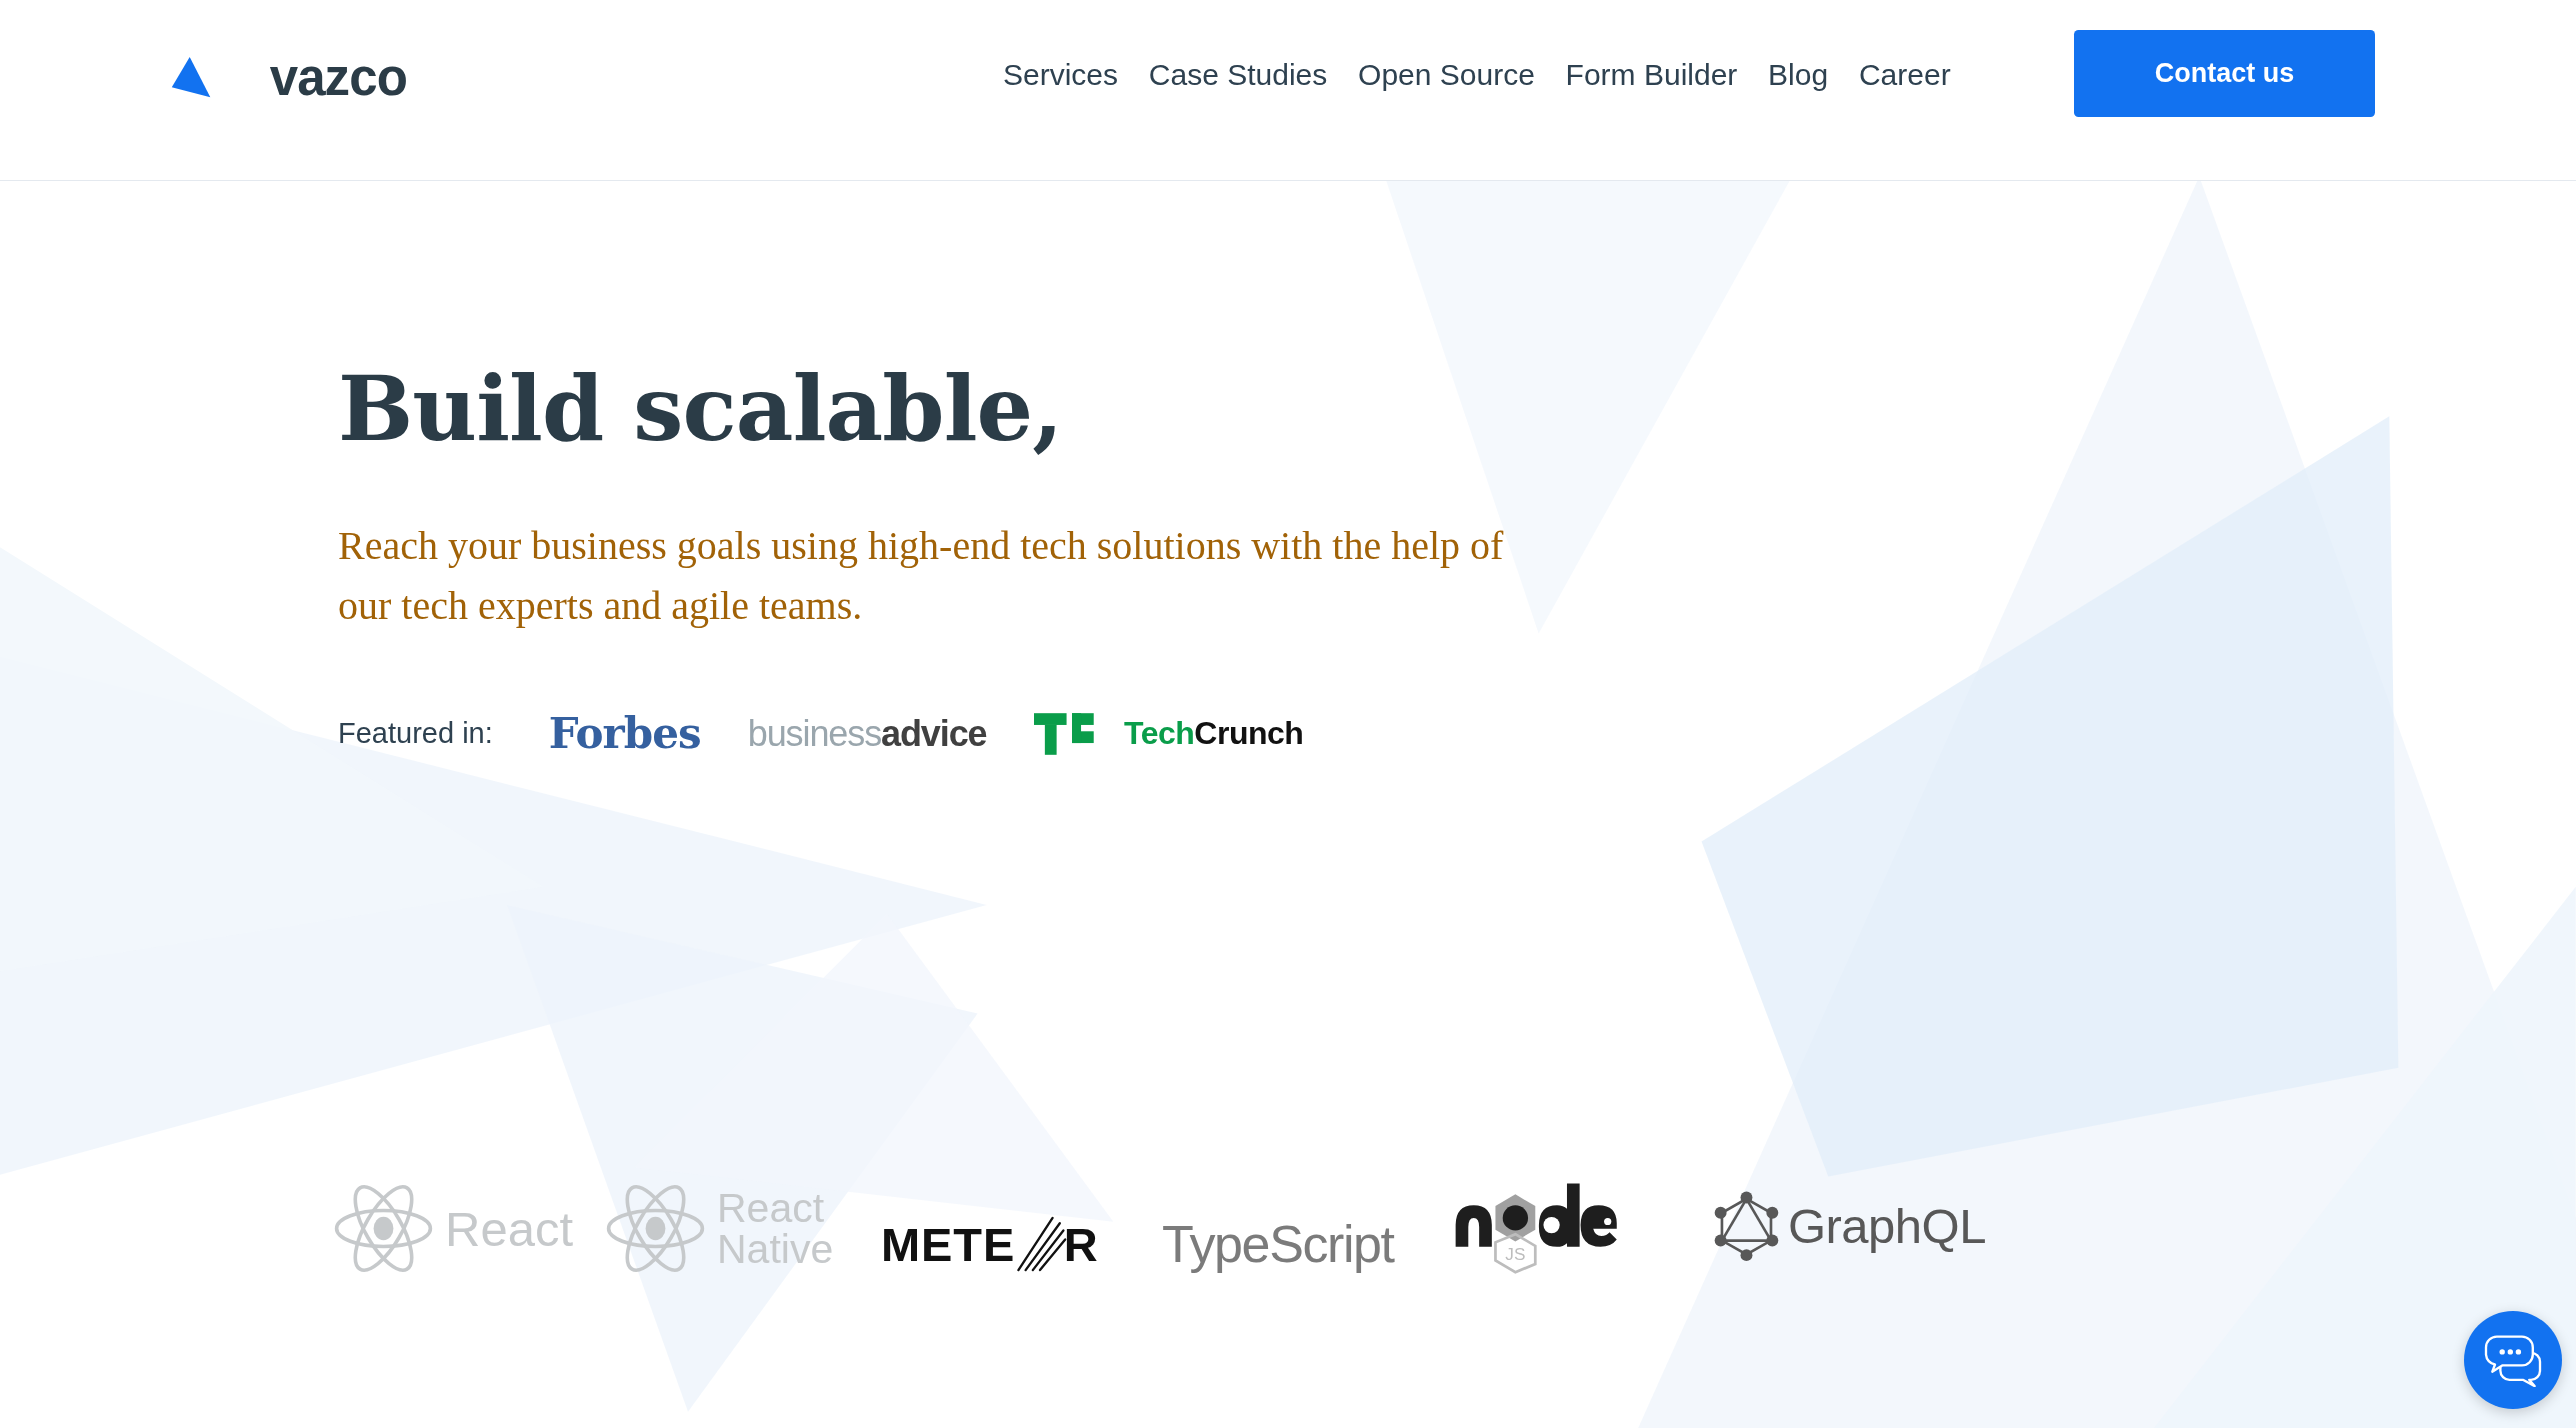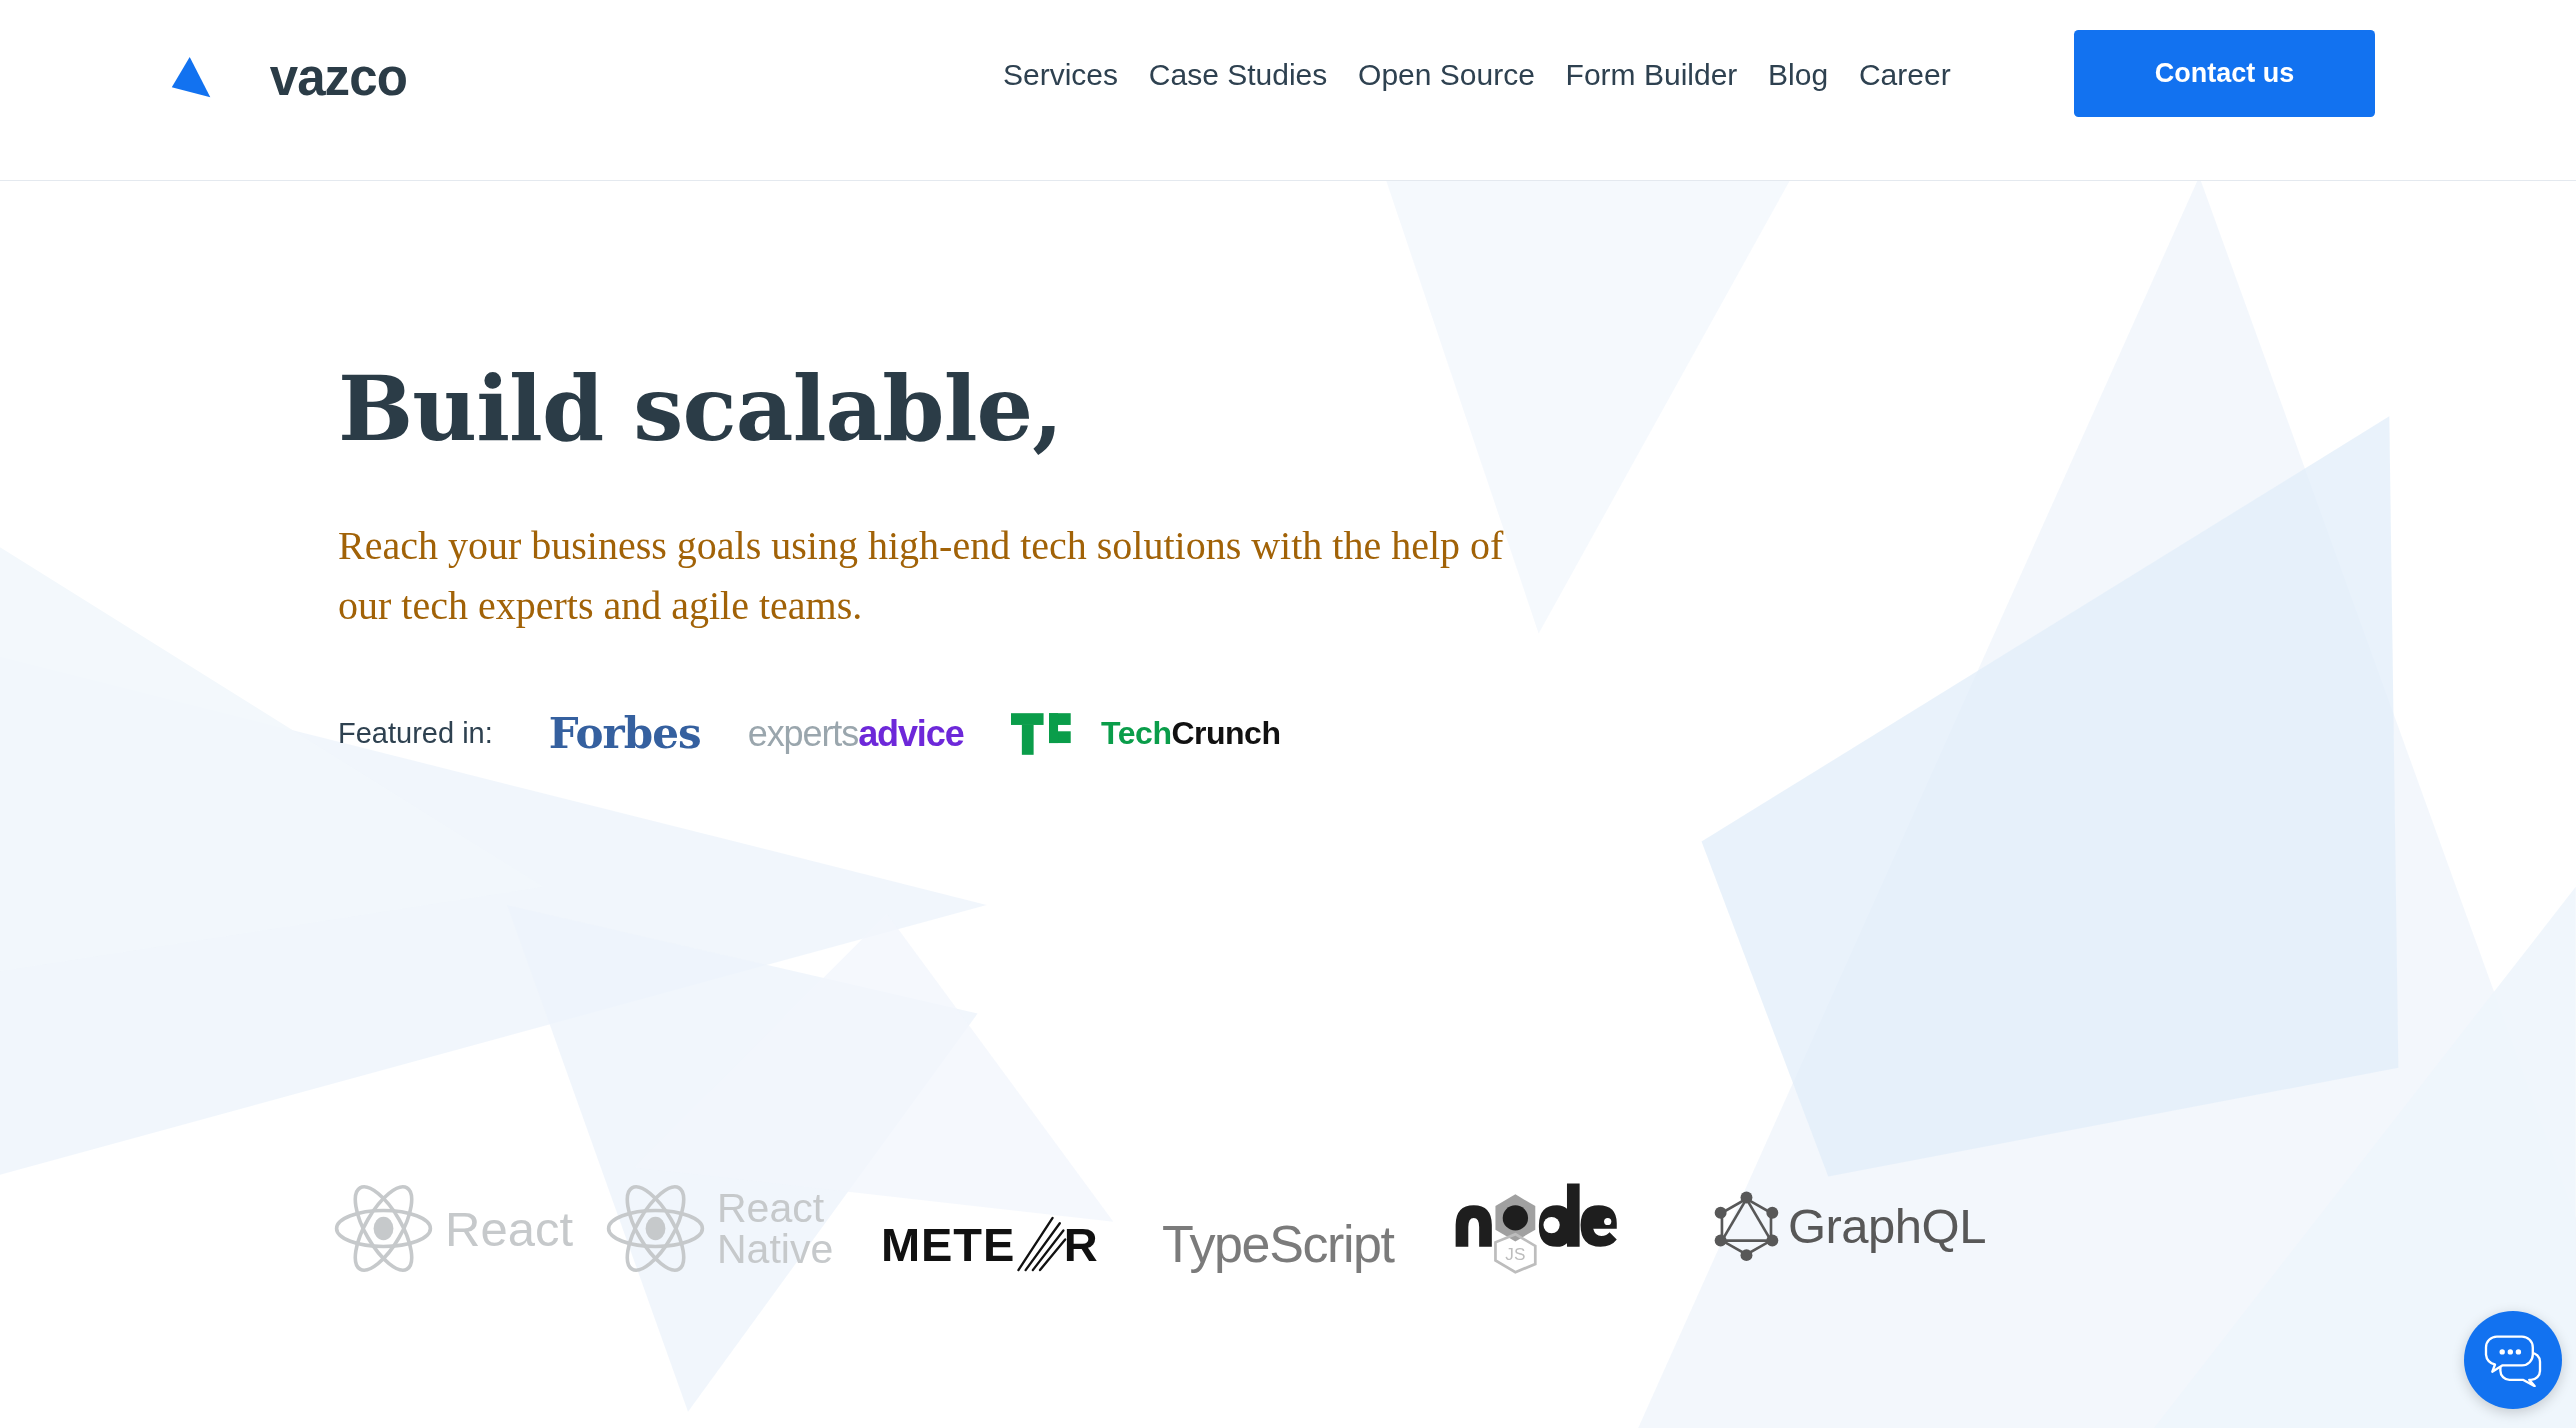--- a/index.html
+++ b/index.html
@@ -89,21 +89,21 @@
 
   .forbes {
     font-family:"DejaVu Serif", "Liberation Serif", serif;
     font-weight:bold; font-size:42px; color:#35609f; letter-spacing:-0.9px;
   }
   .bizinsider {
     font-size:33px; color:#1e6186; letter-spacing:5px; font-weight:500;
   }
   .bizadvice { font-size:36px; letter-spacing:-1.1px; white-space:nowrap; }
   .bizadvice .light { color:#9aa6ad; font-weight:normal; }
-  .bizadvice .bold  { color:#6d28d9; font-weight:bold; }
+  .bizadvice .bold  { color:#404040; font-weight:bold; }
   .techcrunch { display:flex; align-items:center; gap:14.5px; }
   .tc-mark { width:76px; height:42px; }
   .tc-text { font-size:32px; font-weight:bold; letter-spacing:-0.5px; white-space:nowrap; }
   .tc-text .g { color:#0a9d4a; }
   .tc-text .b { color:#111111;text-align:center; }
 
   
   .techrow {
     position:absolute; left:333px; top:1169px;
     display:flex; align-items:flex-end; z-index:5;
@@ -188,21 +188,21 @@
 
       <div class="featured">
         <span class="featured-label">Featured in:</span>
 
         <div class="press-logo">
           <span class="forbes">Forbes</span>
         </div>
 
 
         <div class="press-logo bizadvice">
-          <span class="light">experts</span>
+          <span class="light">business</span>
             <span class="bold">advice</span>
         </div>
 
         <div class="press-logo techcrunch">
           <svg class="tc-mark" viewBox="0 0 84 46">
             <rect x="0" y="0" width="36" height="13" fill="#0a9d4a"></rect>
             <rect x="12" y="13" width="13" height="33" fill="#0a9d4a"></rect>
             <rect x="42" y="0" width="24" height="13" fill="#0a9d4a"></rect>
             <rect x="42" y="20" width="24" height="13" fill="#0a9d4a"></rect>
             <rect x="42" y="0" width="10" height="33" fill="#0a9d4a"></rect>

